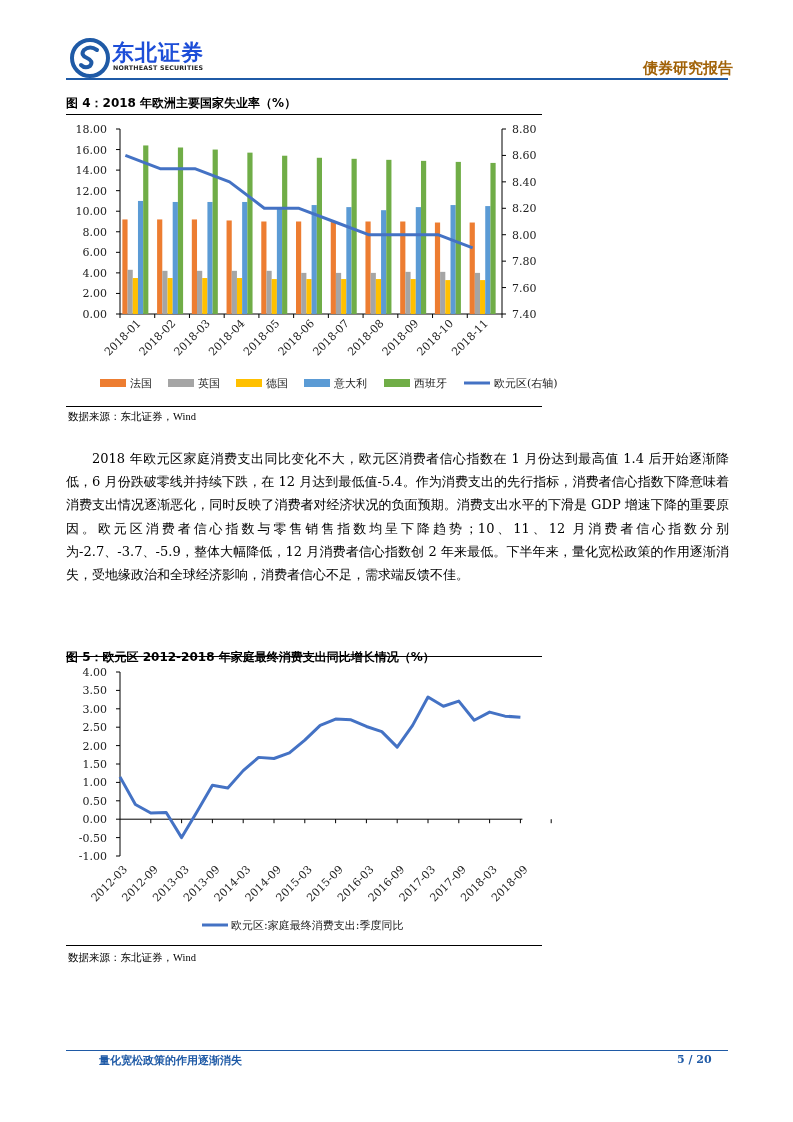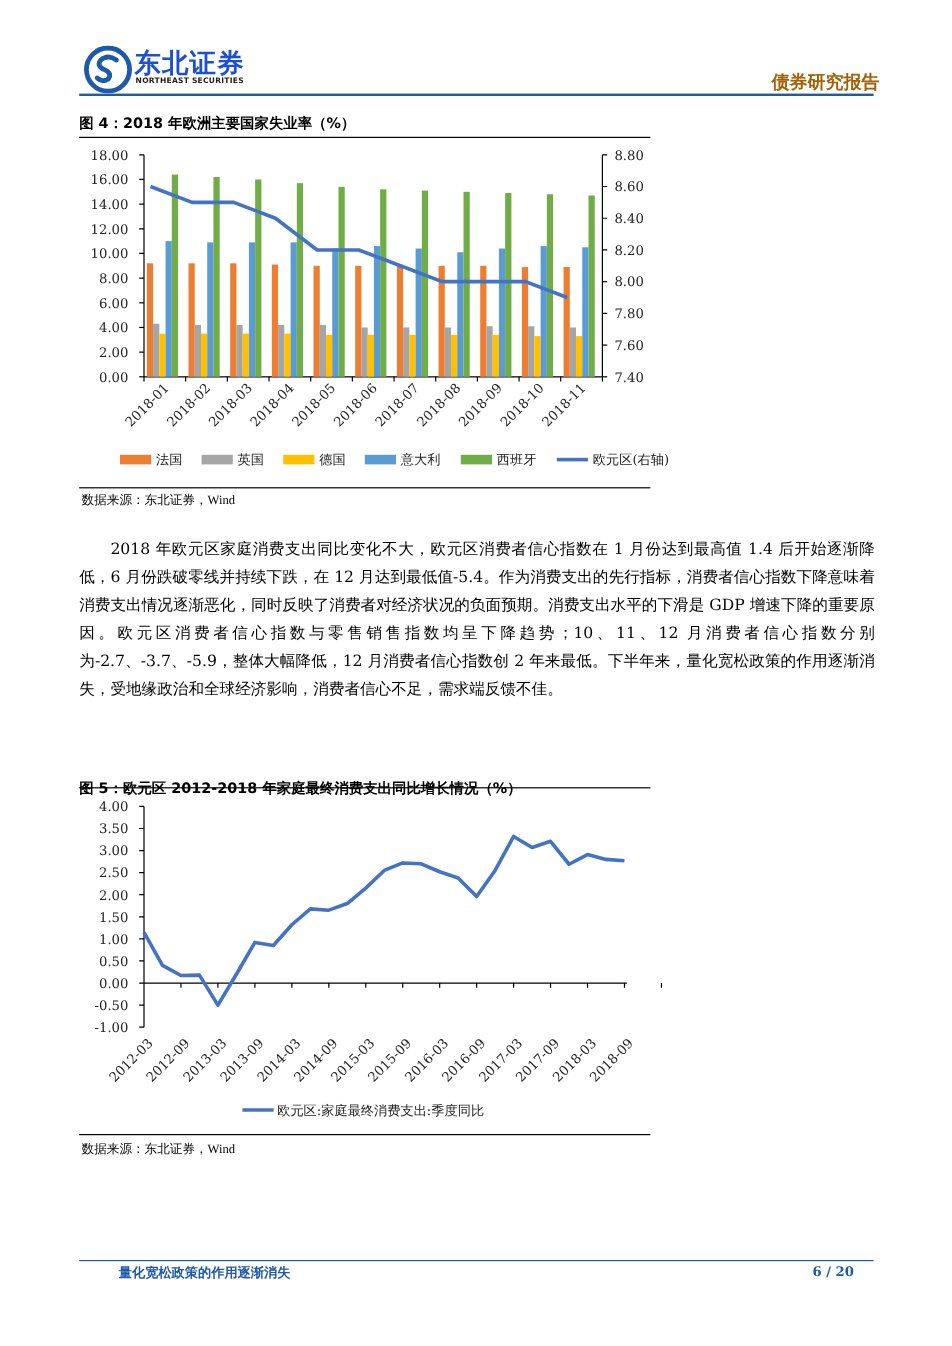--- a/index.html
+++ b/index.html
@@ -238,13 +238,13 @@
     <polyline points="120,119.88 135.4,147.48000000000002 150.8,155.94400000000002 166.2,155.576 181.6,180.6 197,154.84 212.4,128.344 227.8,130.92000000000002 243.2,113.62399999999998 258.6,100.37600000000002 274,101.47999999999999 289.4,95.96000000000001 304.8,83.08 320.20000000000005,68.36000000000001 335.6,62.10400000000001 351,62.84 366.4,69.464 381.8,74.61600000000001 397.2,90.072 412.6,68.36000000000001 428,40.02399999999997 443.40000000000003,49.22399999999999 458.8,44.072 474.2,63.208 489.6,55.111999999999995 505,59.16 520.4000000000001,60.26400000000001" fill="none" stroke="#4472C4" stroke-width="3" stroke-linejoin="round"></polyline>
     <line x1="202" y1="268" x2="228" y2="268" stroke="#4472C4" stroke-width="3"></line>
     <text x="231" y="272" font-size="11" fill="#222">欧元区:家庭最终消费支出:季度同比</text>
   </svg>
 
 <div class="abs src-rule" style="left:66px;width:476px;top:945px;"></div>
 <div class="abs source" style="left:68px;top:951px;">数据来源：东北证券，Wind</div>
 
 <div class="abs footer-rule"></div>
 <div class="abs footer-left">量化宽松政策的作用逐渐消失</div>
-<div class="abs footer-right">6 / 20</div>
+<div class="abs footer-right">5 / 20</div>
 
 </body></html>

